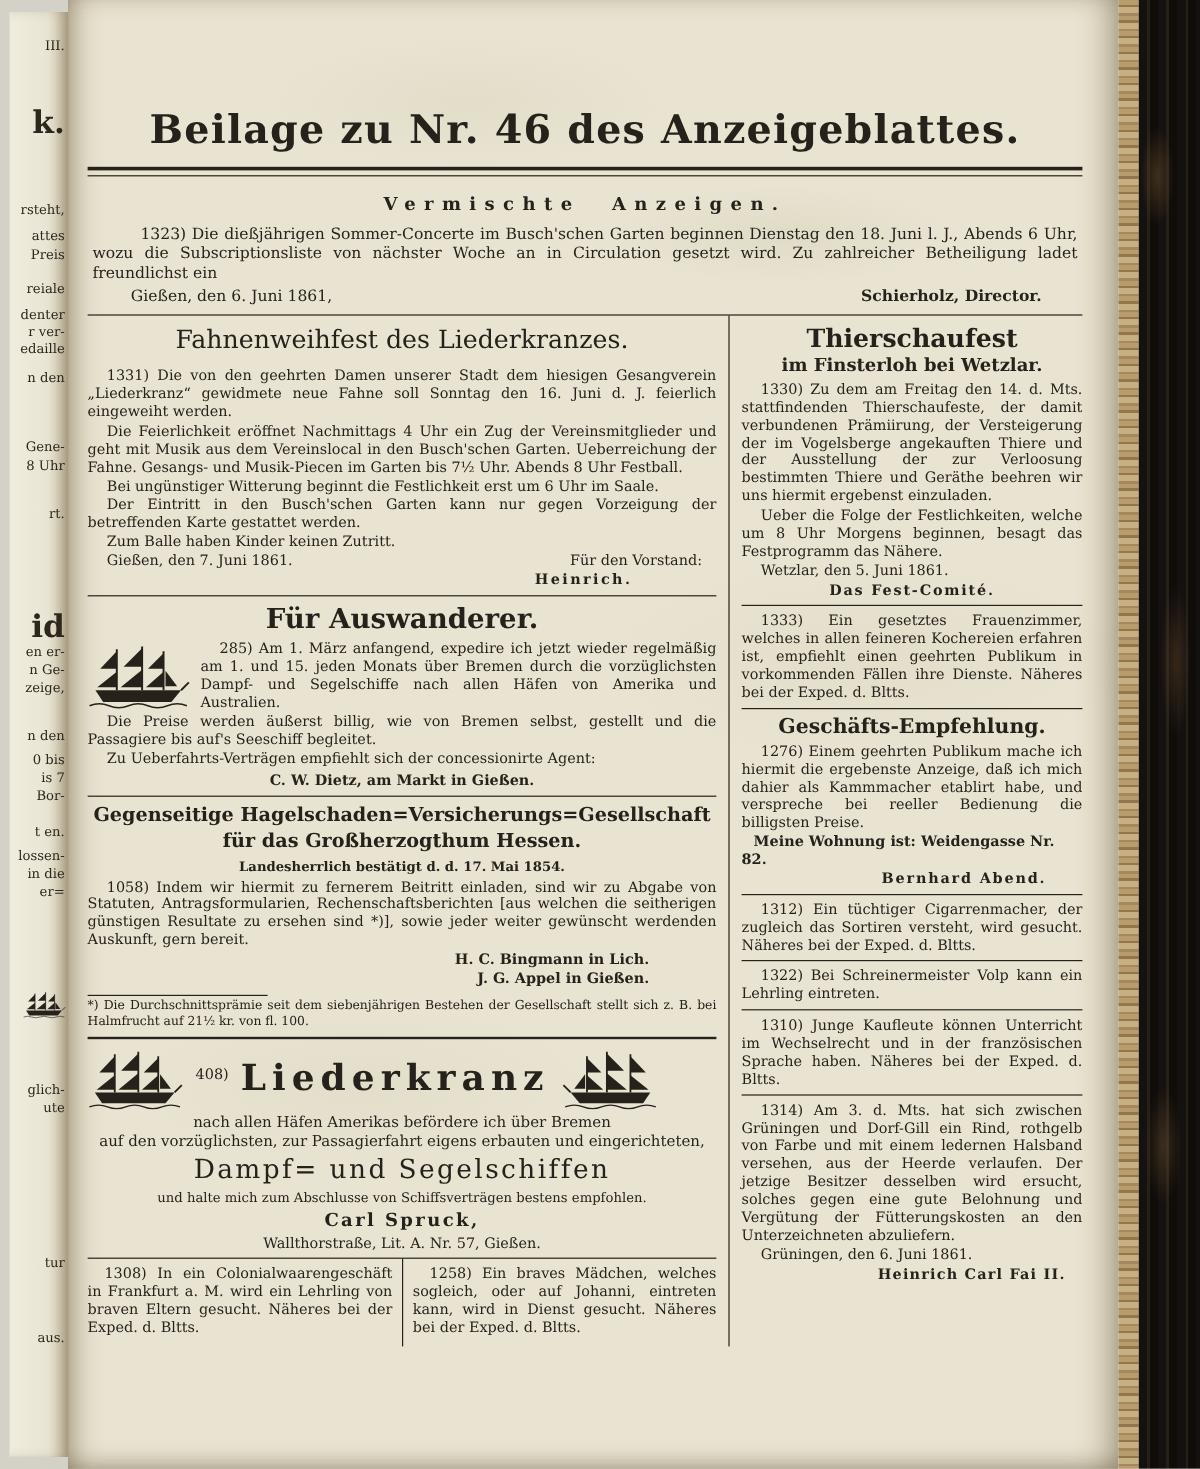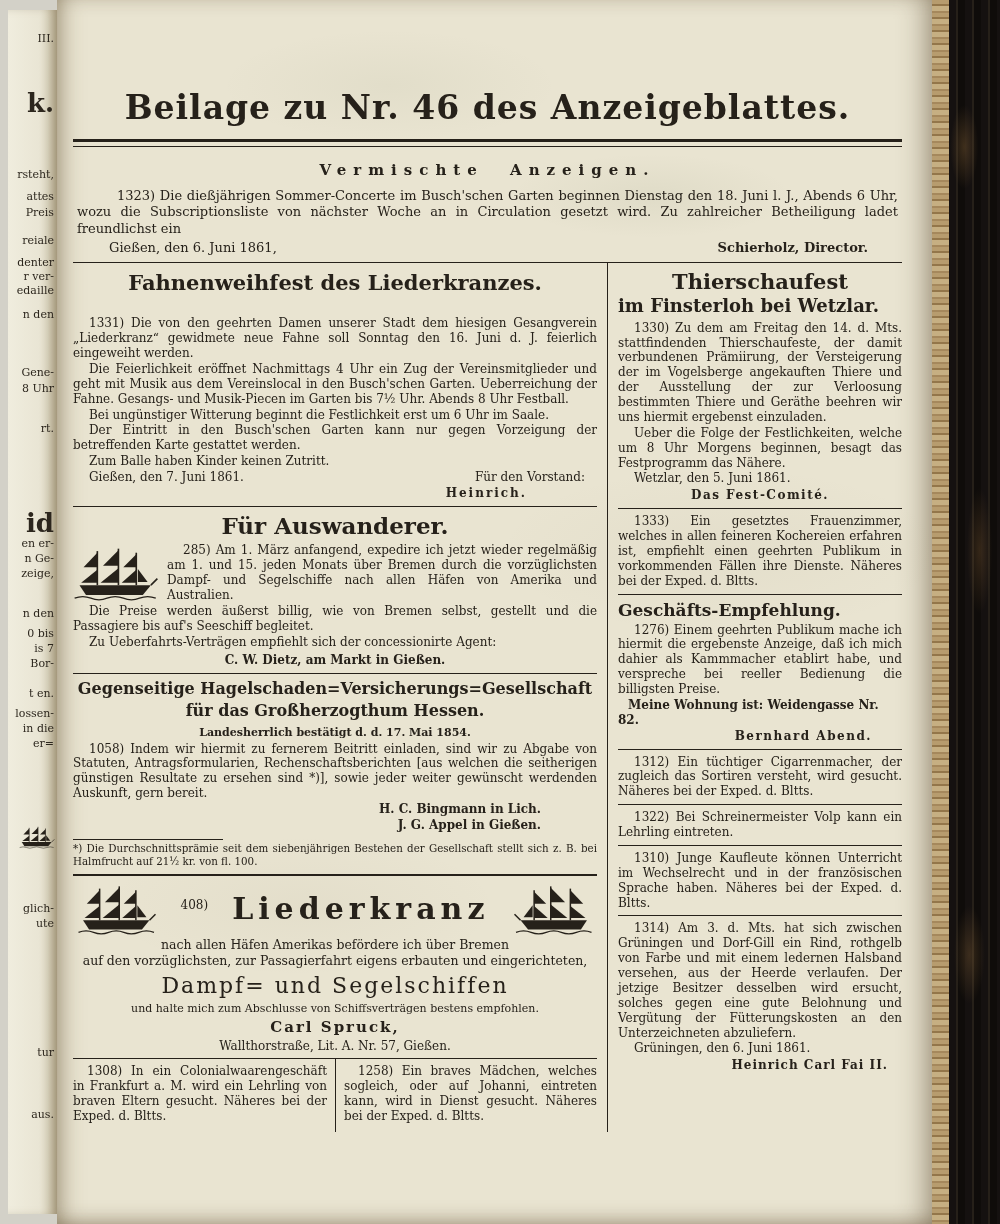--- a/index.html
+++ b/index.html
@@ -38,52 +38,52 @@
 
   .cols{display:flex;align-items:stretch}
   .col-l{width:534px;box-sizing:border-box;padding:4px 10px 0 0}
   .col-r{flex:1;border-left:1px solid #26211a;padding:4px 0 0 10px}
 
   .p{margin:1px 0;text-align:justify;text-indent:16px}
   .dateline{text-indent:16px;margin:1px 0}
   .sigrow{display:flex;justify-content:space-between;padding:0 12px 0 16px;margin:1px 0}
   .sig-right{text-align:right;padding-right:70px;letter-spacing:2px;font-weight:bold;margin:1px 0}
 
-  .h-fahnen{font-size:21px;font-weight:bold;text-align:center;margin:3px 0 20px}
+  .h-fahnen{font-size:21px;font-weight:normal;text-align:center;margin:3px 0 10px}
   .h-ausw{font-size:23px;font-weight:bold;text-align:center;margin:2px 0}
   .auswbody{overflow:hidden}
   .ship-float{float:left;width:86px;height:58px;margin:2px 8px 0 0}
   .sig-center{text-align:center;font-weight:bold;margin:3px 0}
 
   .h-hagel{font-size:16px;font-weight:bold;text-align:center;line-height:1.3;margin:1px 0}
   .sub-hagel{text-align:center;font-weight:bold;font-size:11px;margin:4px 0 2px}
   .sigs-right{text-align:right;padding-right:56px;font-weight:bold;margin:1px 0}
   .fnrule{width:150px;border-top:1px solid #26211a;margin:6px 0 2px}
   .footnote{font-size:10.3px;line-height:1.25;text-align:justify;margin:0}
 
-  .bigad-head{display:flex;align-items:center;justify-content:center;gap:24px;margin-top:6px}
+  .bigad-head{display:flex;align-items:center;justify-content:flex-start;gap:10px;margin-top:6px}
   .bigad-num{font-size:12px;align-self:flex-start;margin-top:16px}
   .h-bigad{font-size:30px;font-weight:bold;letter-spacing:5px}
   .ship-b{width:80px;height:54px}
   .ship-b.flip{transform:scaleX(-1)}
   .bigad-line{text-align:center;font-size:12.5px;margin:1px 0}
   .h-dampf{text-align:center;font-size:22px;letter-spacing:2px;margin:3px 0;font-weight:normal}
   .bigad-close{text-align:center;font-size:11px;margin:0}
   .sig-spruck{text-align:center;font-weight:bold;font-size:15px;letter-spacing:2px;margin-top:3px}
   .addr{text-align:center;font-size:12px;margin:2px 0 4px}
 
   .minis{display:flex;border-top:1.5px solid #26211a;margin-top:4px}
   .mini{width:50%;box-sizing:border-box;padding:4px 8px 8px 0}
   .mini+.mini{border-left:1px solid #26211a;padding:4px 0 8px 8px}
   .mini .p{font-size:12px;text-indent:14px}
 
   .h-thier{font-size:21px;font-weight:bold;text-align:center;margin:2px 0 0}
-  .sub-thier{font-size:18px;font-weight:bold;margin:0 0 3px}
+  .sub-thier{font-size:15px;font-weight:bold;text-align:center;margin:0 0 3px}
   .sig-comite{text-align:center;letter-spacing:1.5px;font-weight:bold;margin:2px 0 4px}
-  .h-gesch{font-size:17px;font-weight:bold;text-align:left;margin:2px 0}
+  .h-gesch{font-size:17px;font-weight:bold;text-align:center;margin:2px 0}
   .addr-r{text-indent:10px;font-weight:bold;margin:1px 0}
   .sig-abend{text-align:right;padding-right:30px;letter-spacing:1.5px;font-weight:bold;margin:1px 0}
   .sig-fai{text-align:right;padding-right:14px;letter-spacing:1px;font-weight:bold;margin-top:2px}
 
   
   .edges{position:absolute;left:932px;top:0;width:17px;height:1224px;
     background:repeating-linear-gradient(180deg,#b79c6e 0 4px,#93764a 4px 6px,#c6af82 6px 11px,#a5885c 11px 13px)}
   .binding{position:absolute;left:949px;top:0;width:51px;height:1224px;
     background:repeating-linear-gradient(90deg,#151110 0 7px,#262019 7px 9px,#0f0c0a 9px 16px)}
   .binding::after{content:"";position:absolute;inset:0;background:

